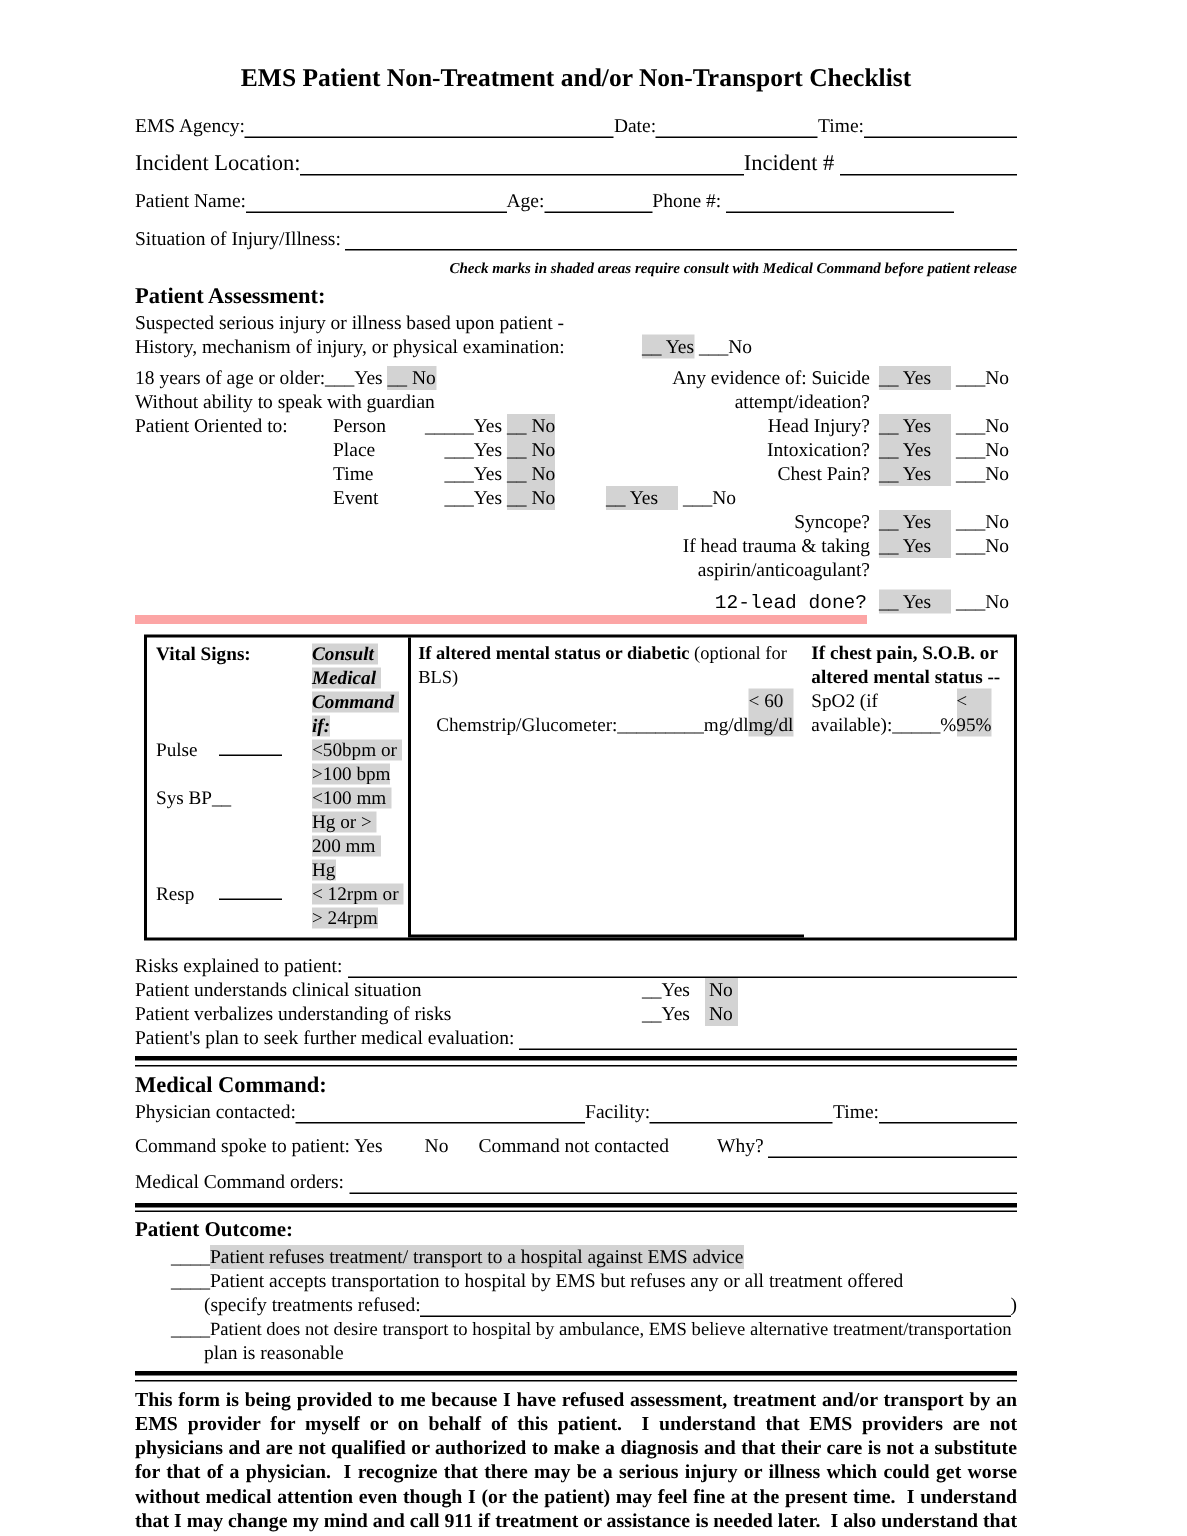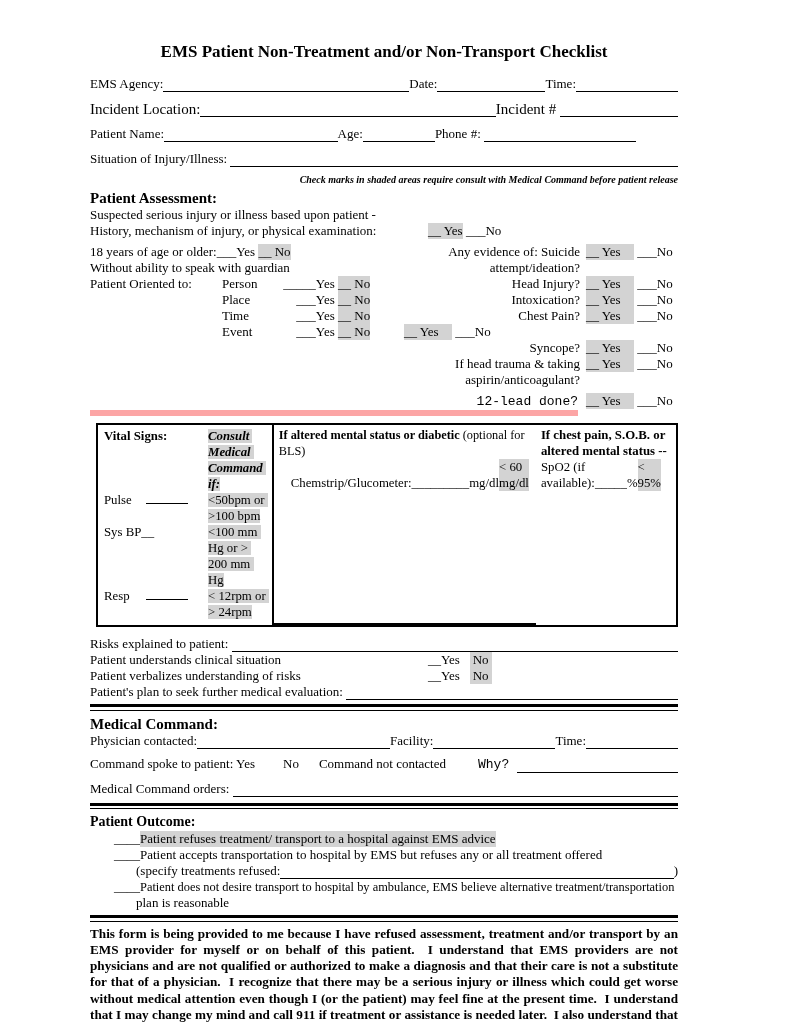--- a/index.html
+++ b/index.html
@@ -235,21 +235,21 @@
     <span class="fill"></span>
     <span class="t">Facility:</span>
     <span class="fill" style="flex:0 0 122px;"></span>
     <span class="t">Time:</span>
     <span class="fill" style="flex:0 0 92px;"></span>
   </div>
   <div class="row" style="margin-top:7px;">
     <span class="t">Command spoke to patient: Yes</span>
     <span class="t" style="margin-left:28px;">No</span>
     <span class="t" style="margin-left:20px;">Command not contacted</span>
-    <span class="t" style="margin-left:32px;font-family:Liberation Mono, monospace;">Why? </span>
+    <span class="t" style="margin-left:32px;">Why? </span>
     <span class="fill"></span>
   </div>
   <div class="row" style="margin-top:8px;">
     <span class="t">Medical Command orders: </span>
     <span class="fill"></span>
   </div>
 
   <div class="drule" style="margin-top:6px;"></div>
 
   <div class="sect-h" style="font-size:14px;">Patient Outcome:</div>

